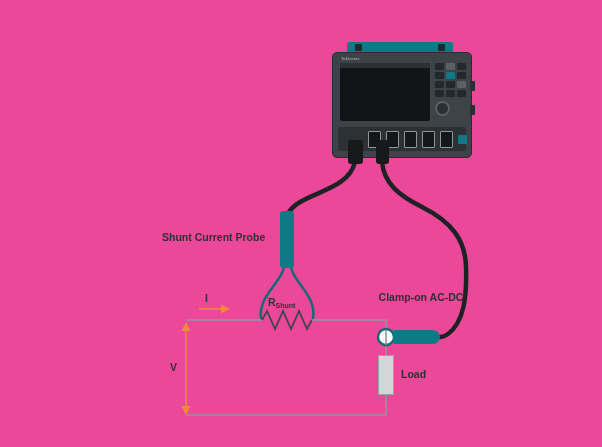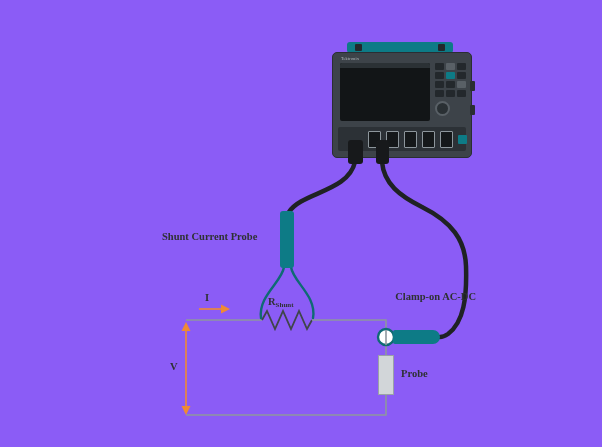--- a/index.html
+++ b/index.html
@@ -1,22 +1,22 @@
 <!DOCTYPE html>
 <html><head>
 <meta charset="utf-8">
 <style>
   html,body{margin:0;padding:0;background:#fff;}
-  .canvas{position:relative;width:602px;height:447px;background:#8b5cf6;overflow:hidden;
-          font-family:Liberation Serif, serif;}
+  .canvas{position:relative;width:602px;height:447px;background:#ec4899;overflow:hidden;
+          font-family:Liberation Sans, sans-serif;}
   .wires{position:absolute;left:0;top:0;}
 
   
   .lbl{position:absolute;font-weight:bold;font-size:10.5px;color:#2e3133;white-space:nowrap;}
-  .lbl-center{text-align:right;white-space:normal;line-height:12px;}
+  .lbl-center{text-align:center;white-space:normal;line-height:12px;}
   .sub{font-size:7px;font-weight:bold;vertical-align:-2px;}
 
   
   .scope{position:absolute;left:332px;top:42px;width:138px;height:126px;}
   .scope-top{position:absolute;left:15px;top:0;width:106px;height:11px;background:#0d7b86;border-radius:3px;}
   .top-notch{position:absolute;top:2px;width:7px;height:7px;background:#23282c;border-radius:1px;}
   .top-notch.l{left:8px;} .top-notch.r{right:8px;}
   .scope-body{position:absolute;left:0;top:10px;width:138px;height:104px;background:#3d4349;
               border:1px solid #2a2e33;border-radius:5px;}
   .scope-brand{position:absolute;left:8px;top:3px;font-size:4px;color:#b9c1c5;letter-spacing:.3px;}
@@ -131,15 +131,15 @@
   </div>
 
   <div class="lbl" style="left:268px;top:296px;">
     <span>R</span><span class="sub">Shunt</span>
   </div>
 
   <div class="lbl" style="left:205px;top:292px;">I</div>
 
   <div class="lbl" style="left:170px;top:361px;">V</div>
 
-  <div class="lbl" style="left:401px;top:368px;">Probe</div>
+  <div class="lbl" style="left:401px;top:368px;">Load</div>
 
 </div>
 
 </body></html>

